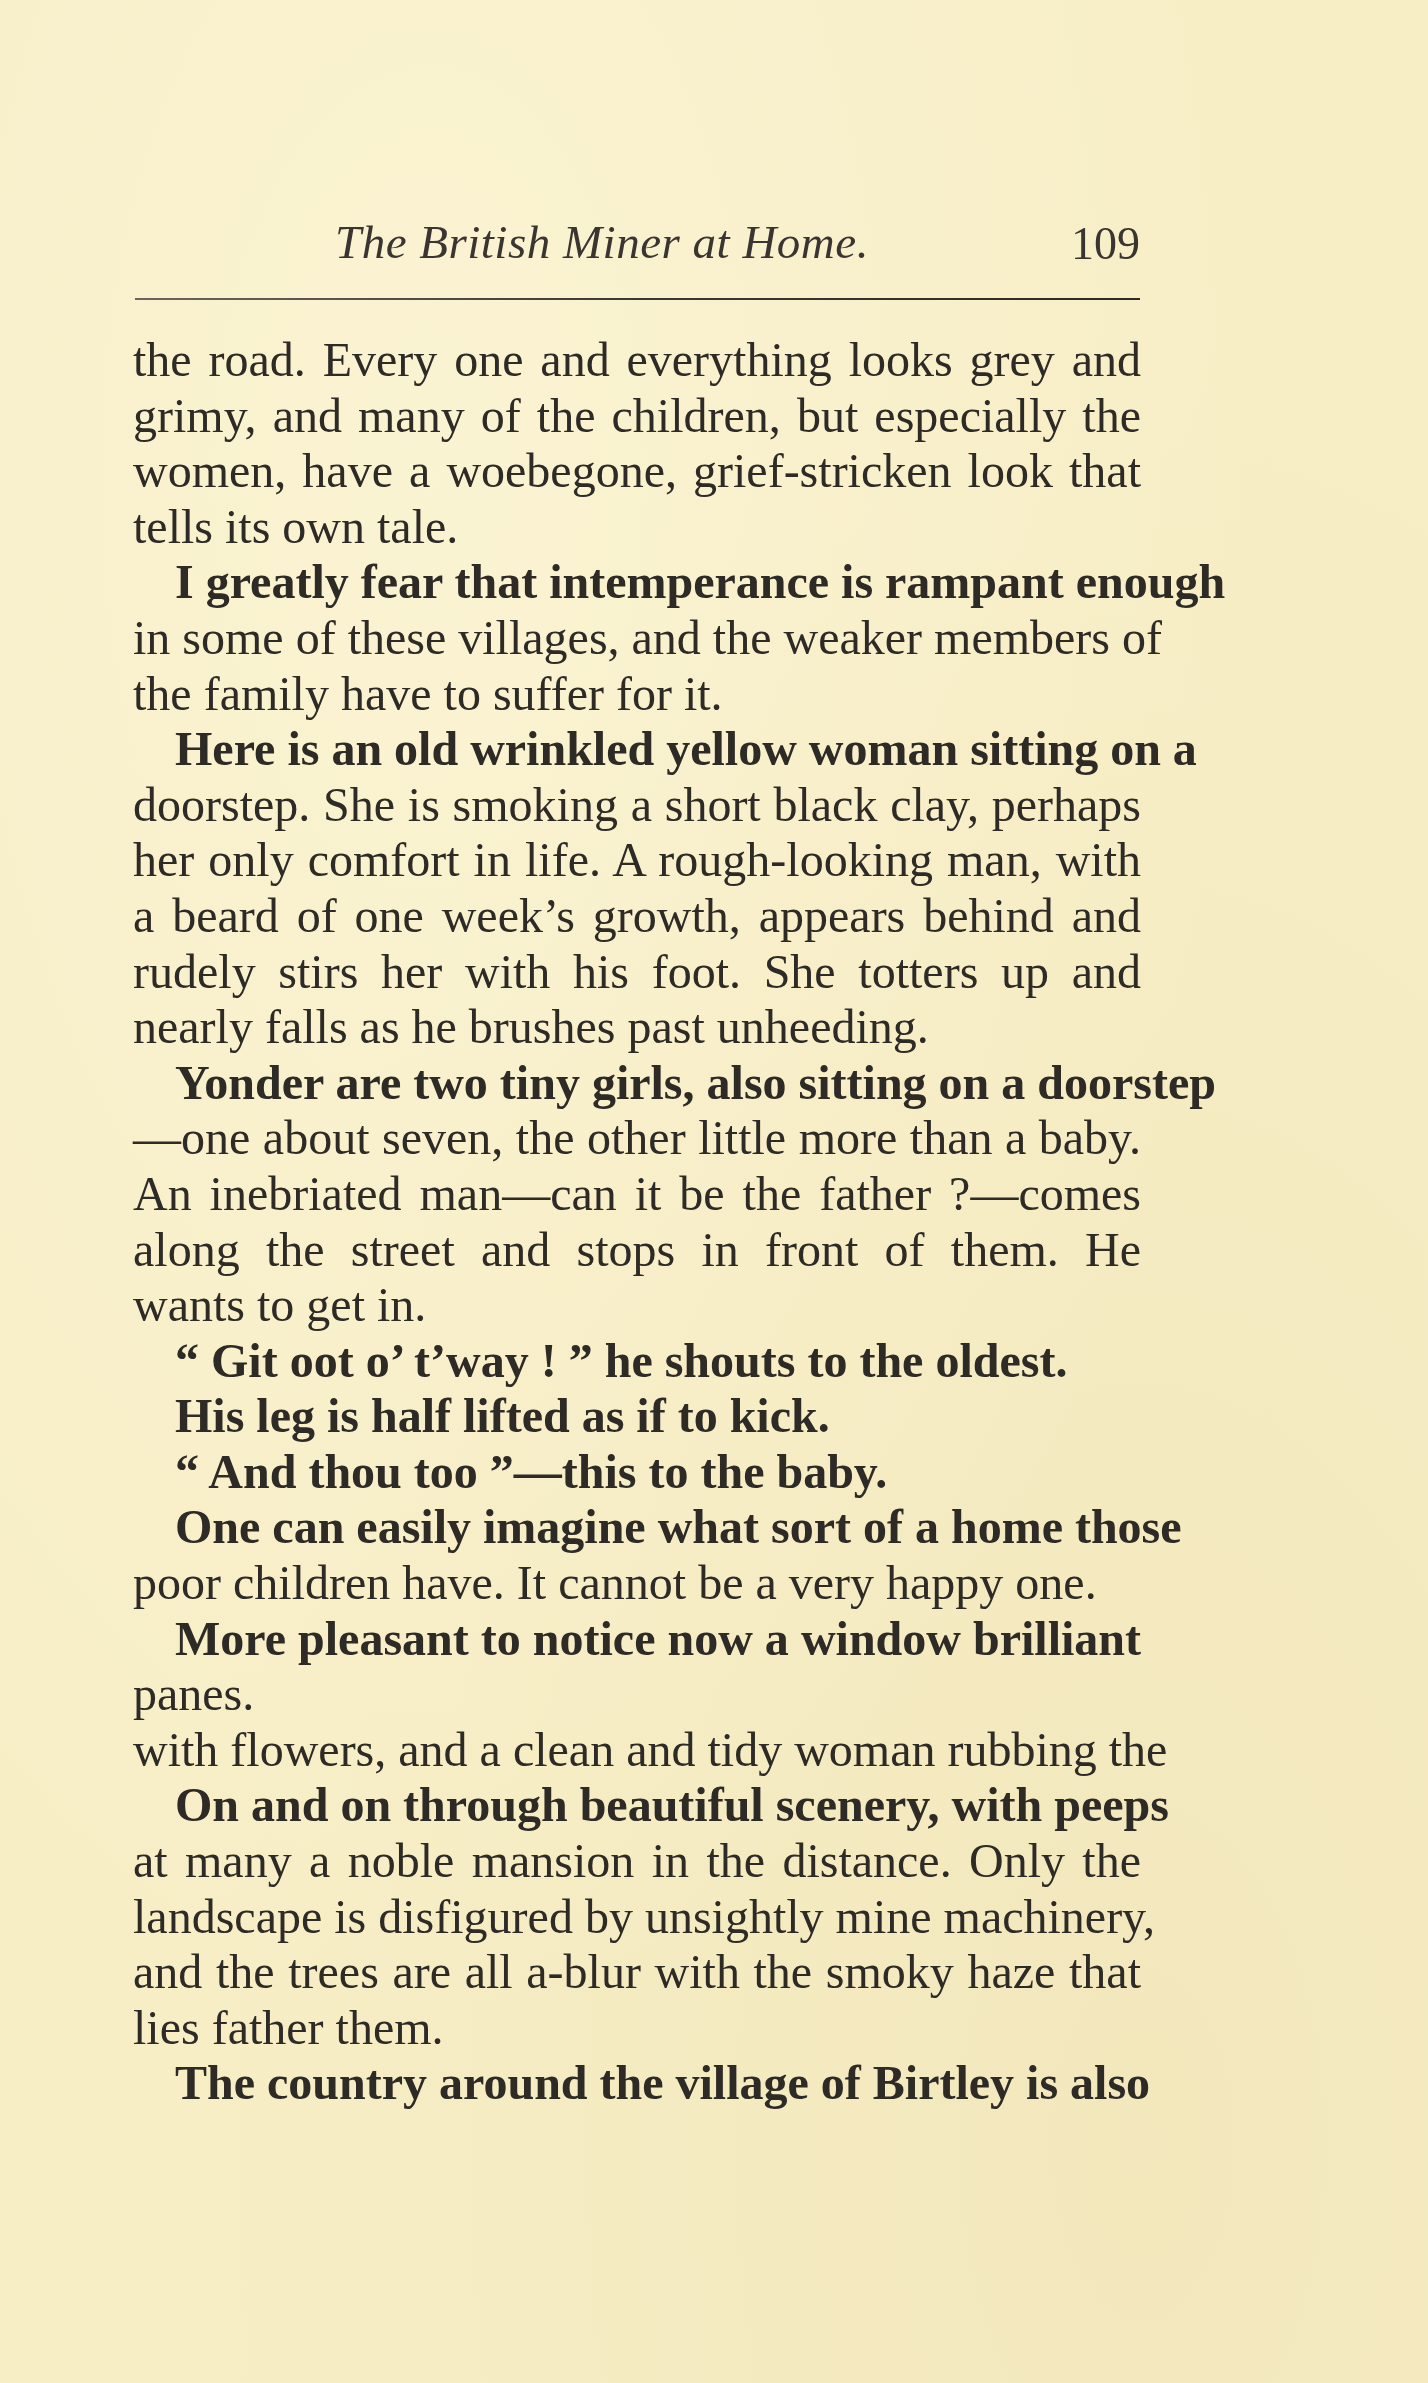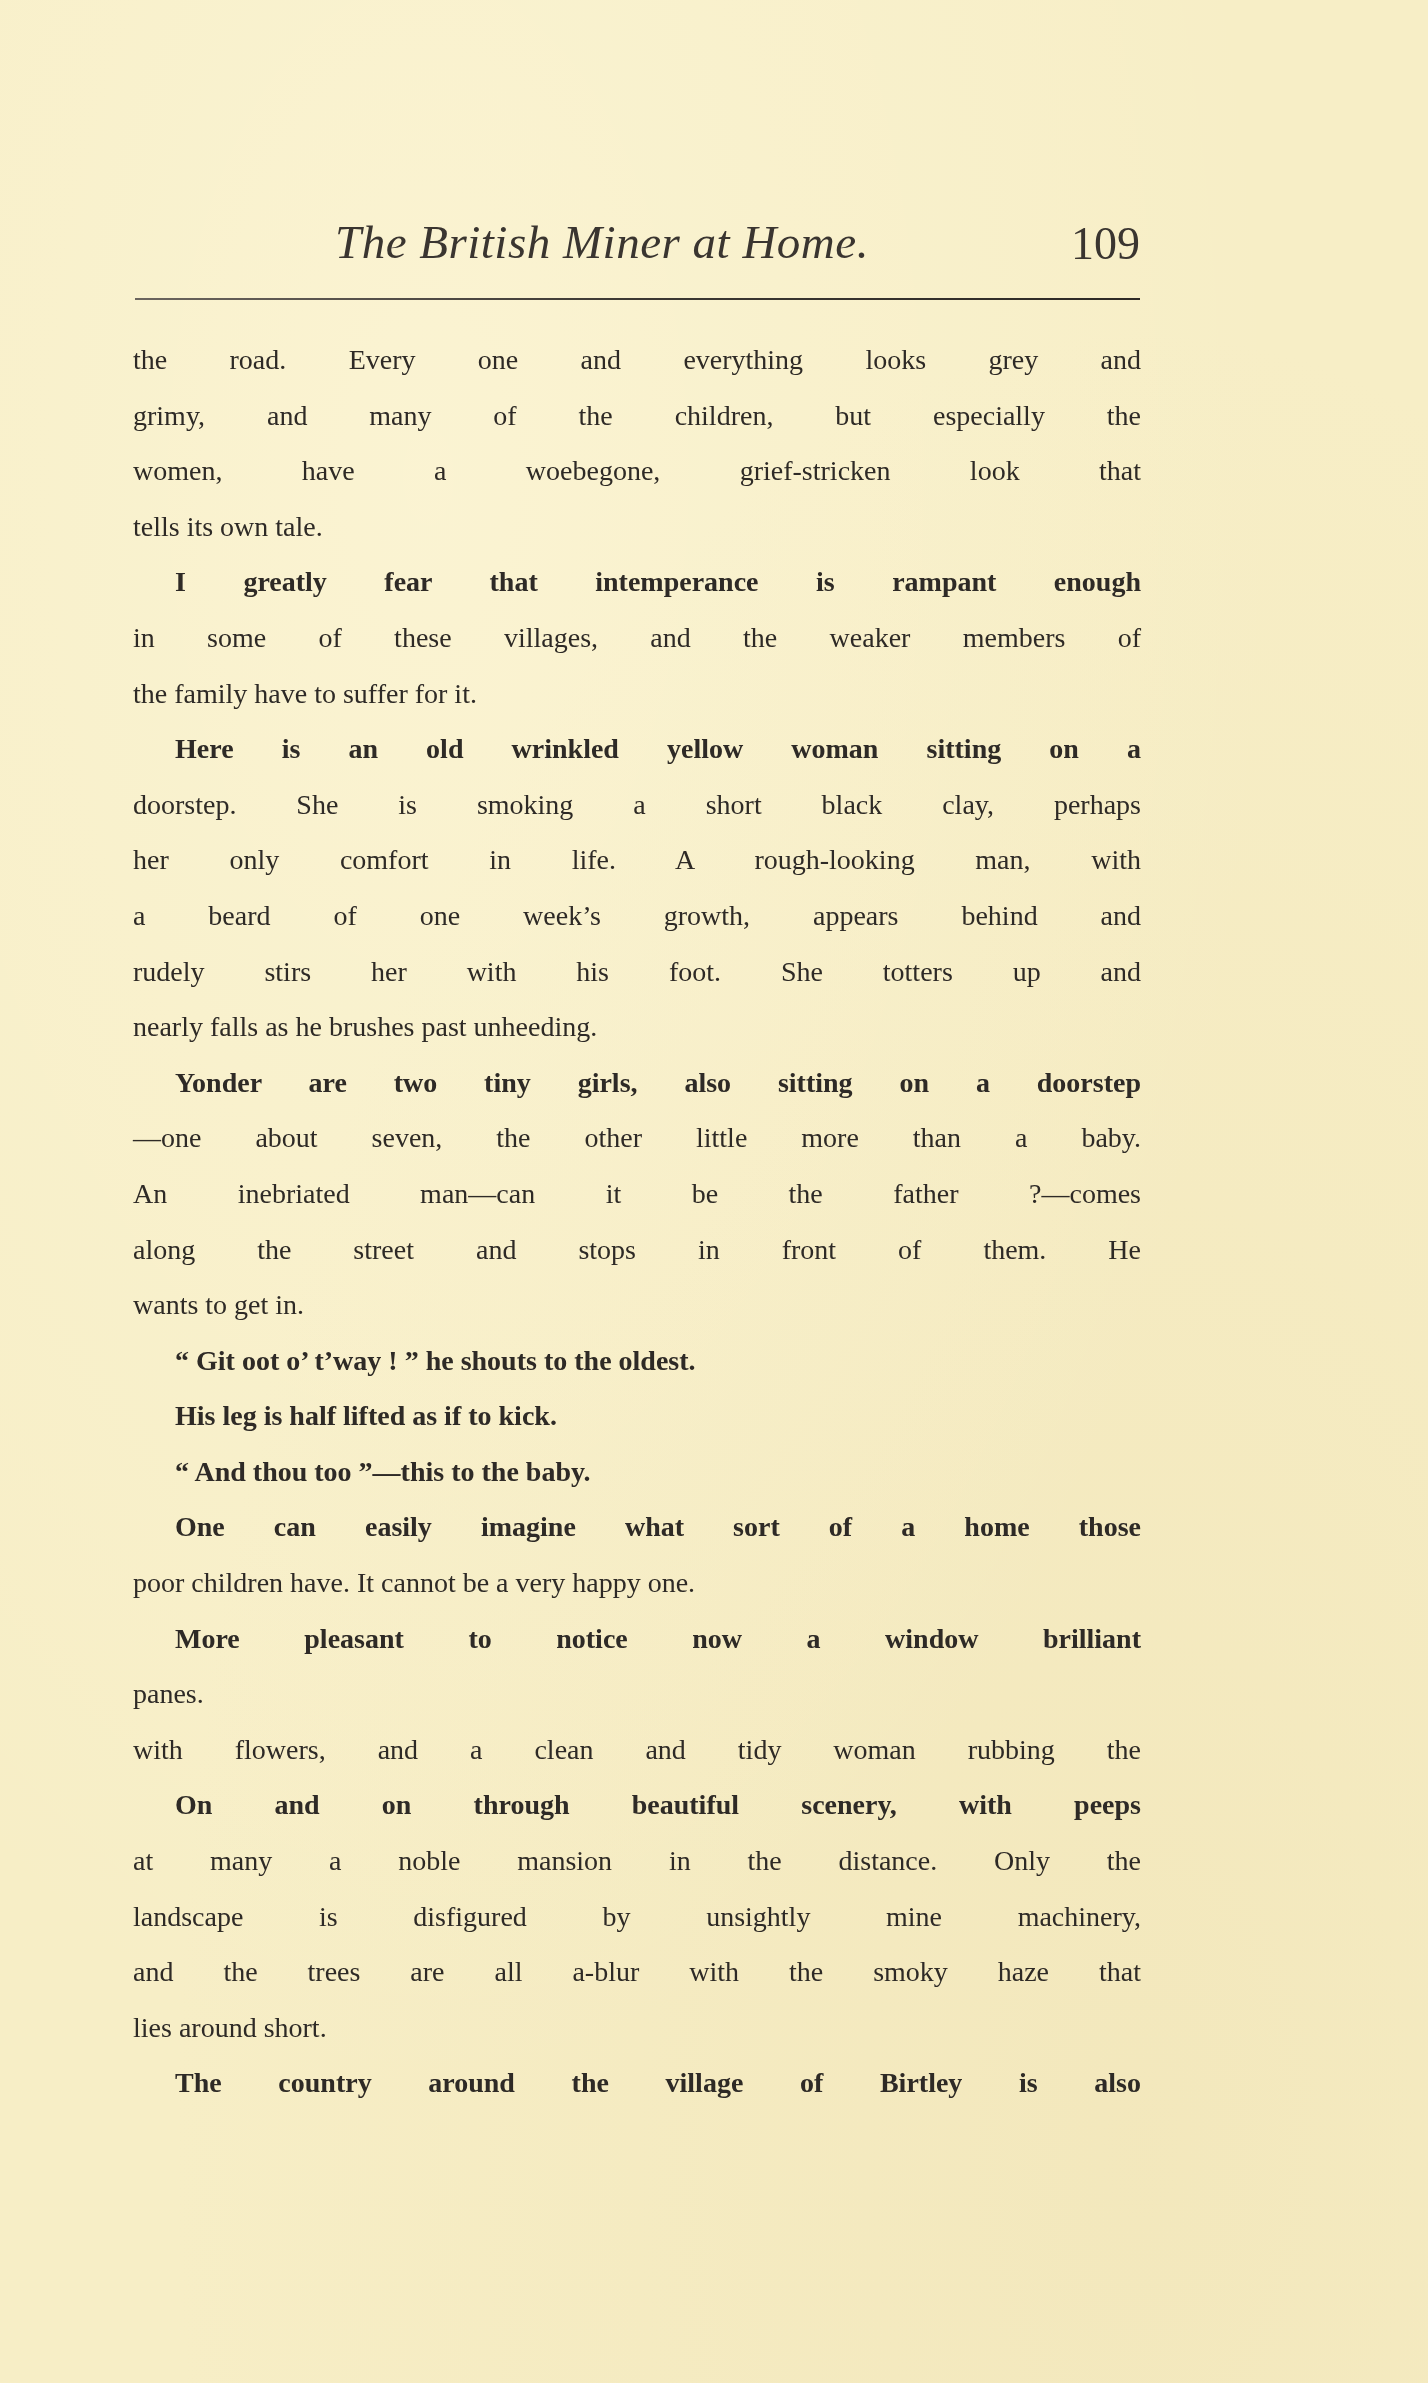--- a/index.html
+++ b/index.html
@@ -59,21 +59,21 @@
       width: 1005px;
       height: 2px;
       background: linear-gradient(to right, #6b655e 0%, #3c3833 50%, #2e2a26 100%);
     }
     .body-text {
       position: absolute;
       left: 133px;
       top: 332px;
       width: 1008px;
       font-family: "Liberation Serif", "DejaVu Serif", serif;
-      font-size: 28px;
+      font-size: 48px;
       line-height: 55.6px;
       color: #2e2a26;
     }
     .line {
       display: block;
       white-space: nowrap;
       text-align: justify;
       text-align-last: justify;
       height: 55.6px;
     }
@@ -119,16 +119,16 @@
       <span class="line indent last">“ And thou too ”—this to the baby.</span>
       <span class="line indent">One can easily imagine what sort of a home those</span>
       <span class="line last">poor children have.  It cannot be a very happy one.</span>
       <span class="line indent">More pleasant to notice now a window brilliant</span>
       <span class="line last">panes.</span>
       <span class="line">with flowers, and a clean and tidy woman rubbing the</span>
       <span class="line indent">On and on through beautiful scenery, with peeps</span>
       <span class="line">at many a noble mansion in the distance.  Only the</span>
       <span class="line">landscape is disfigured by unsightly mine machinery,</span>
       <span class="line">and the trees are all a-blur with the smoky haze that</span>
-      <span class="line last">lies around short.</span>
+      <span class="line last">lies father them.</span>
       <span class="line indent">The country around the village of Birtley is also</span>
     </div>
 </div>
 
 </body></html>

